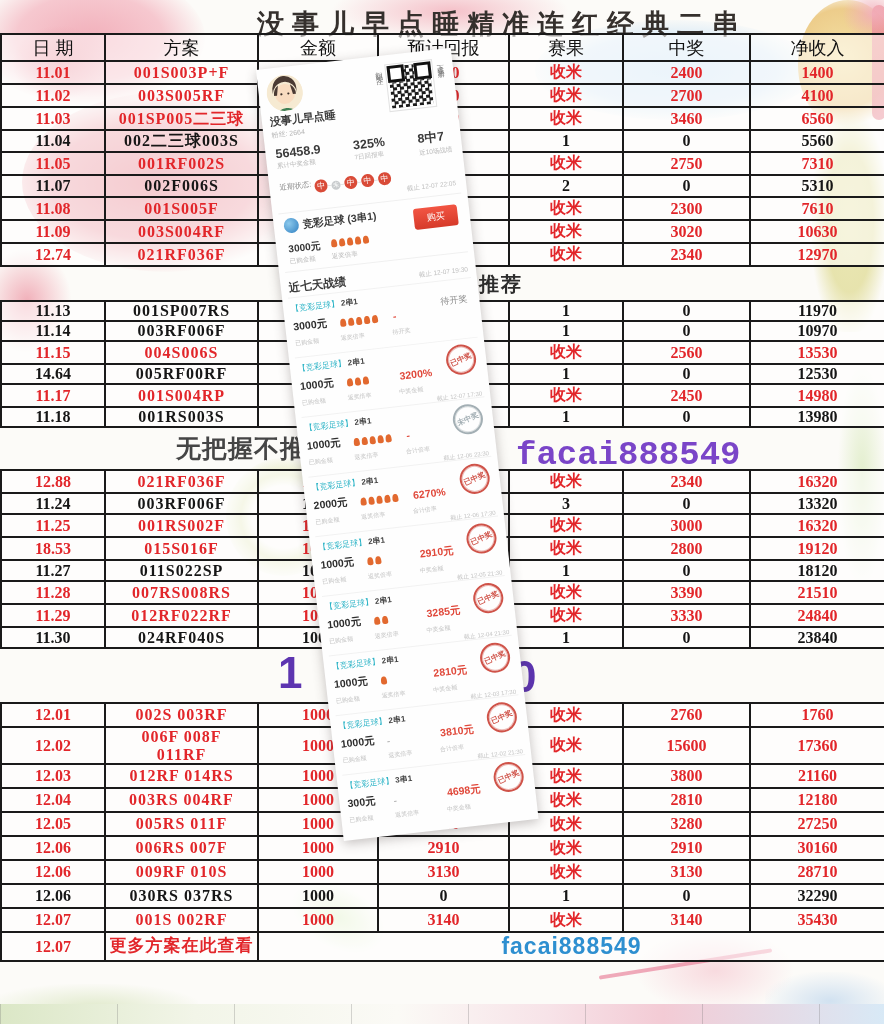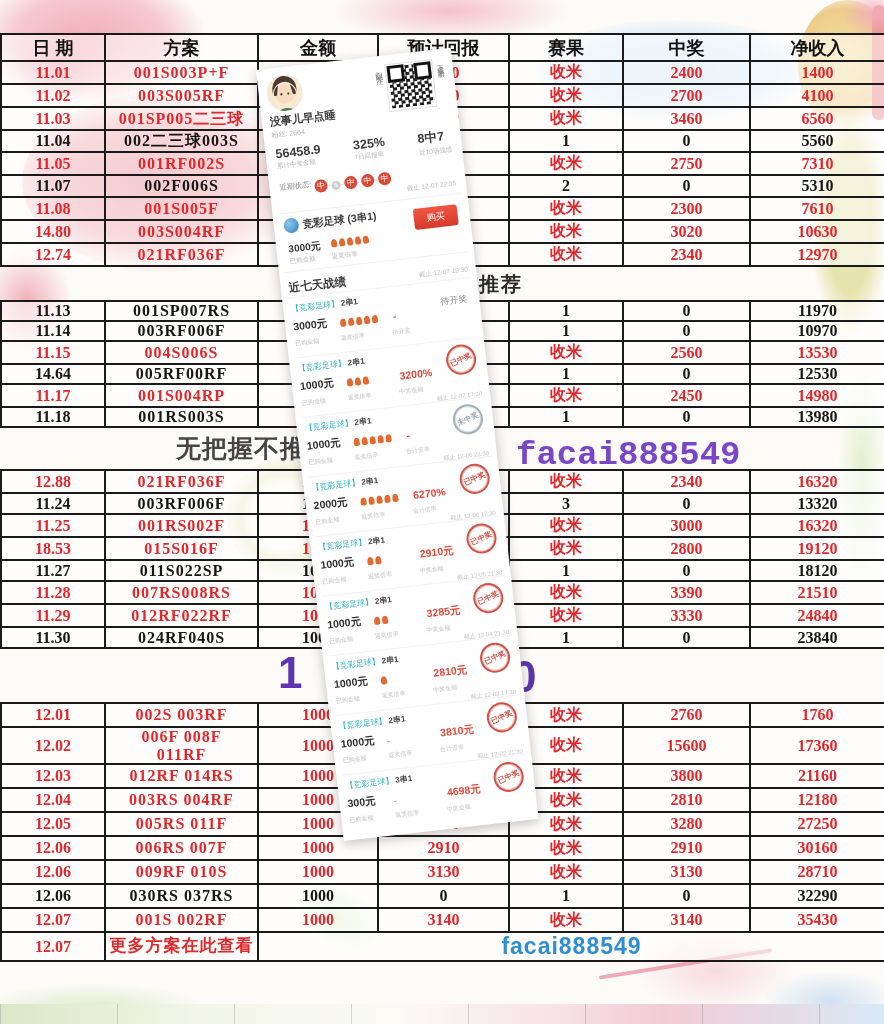--- a/index.html
+++ b/index.html
@@ -28,21 +28,21 @@
   .d-blue-br   { left:765px; top:972px; width:130px; height:58px; border-radius:30%; background:radial-gradient(ellipse,#cfe0f0 0%, rgba(207,224,240,0) 75%); opacity:.95; }
 
   
   .title { position:absolute; top:6px; left:0; width:884px; text-align:center; padding-left:120px;
            font-size:27px; font-weight:bold; letter-spacing:8px; color:#35302d; z-index:1; }
 
   
   table.tbl { position:absolute; left:0; width:884px; border-collapse:collapse; table-layout:fixed; z-index:1;
               font-family:"Liberation Serif",serif; }
   .tbl th { border:2px solid #1a1a1a; background:rgba(255,255,255,.55); font-family:"Liberation Sans",sans-serif;
-            font-size:18px; font-weight:bold; color:#111; height:27px; }
+            font-size:18px; font-weight:normal; color:#111; height:27px; }
   .tbl td { border:2px solid #1a1a1a; background:rgba(255,255,255,.55); text-align:center; vertical-align:middle;
             font-weight:bold; font-size:16px; padding:0 2px; }
   tr.win td  { color:#e2262a; }
   tr.lose td { color:#161616; }
   .c-plan { letter-spacing:1px; white-space:pre-line; line-height:1.1; }
   #secA td { height:22px; } #secB td { height:20px; } #secC td { height:21px; } #secD td { height:24px; }
   tr.final td { height:50px; }
   td.c-contact { color:#2e8fd0; font-size:23px; font-family:"Liberation Sans",sans-serif; letter-spacing:1px; }
   #secA { top:33px; } #secB { top:300px; } #secC { top:469px; } #secD { top:702px; }
 
@@ -135,20 +135,21 @@
   <div class="deco d-leaf-right"></div>
   <div class="deco d-rose-l2"></div>
   <div class="deco d-ring-mid"></div>
   <div class="deco d-green-r"></div>
   <div class="deco d-leaf-b"></div>
   <div class="deco d-pink-br"></div>
   <div class="deco d-line-b"></div>
   <div class="deco d-green-bl"></div>
   <div class="deco d-blue-br"></div>
 
+  <div class="title">没事儿早点睡精准连红经典二串</div>
 
   <table class="tbl" id="secA">
     <colgroup>
         <col style="width:104px">
         <col style="width:153px">
         <col style="width:120px">
         <col style="width:131px">
         <col style="width:114px">
         <col style="width:127px">
         <col style="width:135px">
@@ -222,21 +223,21 @@
         <tr class="win">
           <td class="c-date">11.08</td>
           <td class="c-plan">001S005F</td>
           <td class="c-amount">1000</td>
           <td class="c-expected">2300</td>
           <td class="c-result">收米</td>
           <td class="c-prize">2300</td>
           <td class="c-net">7610</td>
         </tr>
         <tr class="win">
-          <td class="c-date">14.80</td>
+          <td class="c-date">11.09</td>
           <td class="c-plan">003S004RF</td>
           <td class="c-amount">1000</td>
           <td class="c-expected">3020</td>
           <td class="c-result">收米</td>
           <td class="c-prize">3020</td>
           <td class="c-net">10630</td>
         </tr>
         <tr class="win">
           <td class="c-date">12.74</td>
           <td class="c-plan">021RF036F</td>

